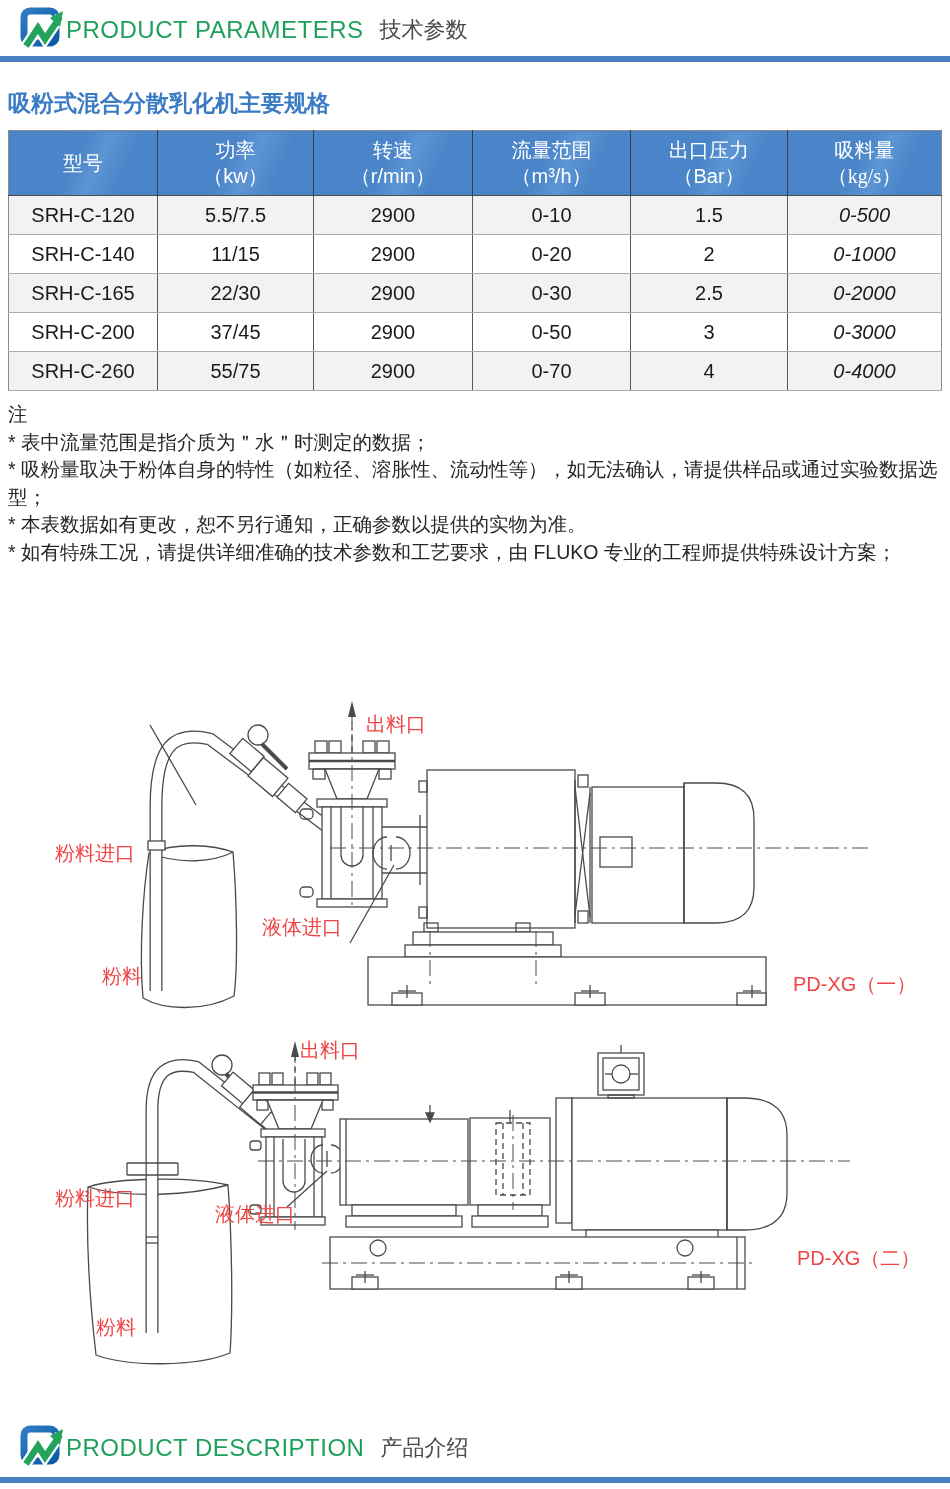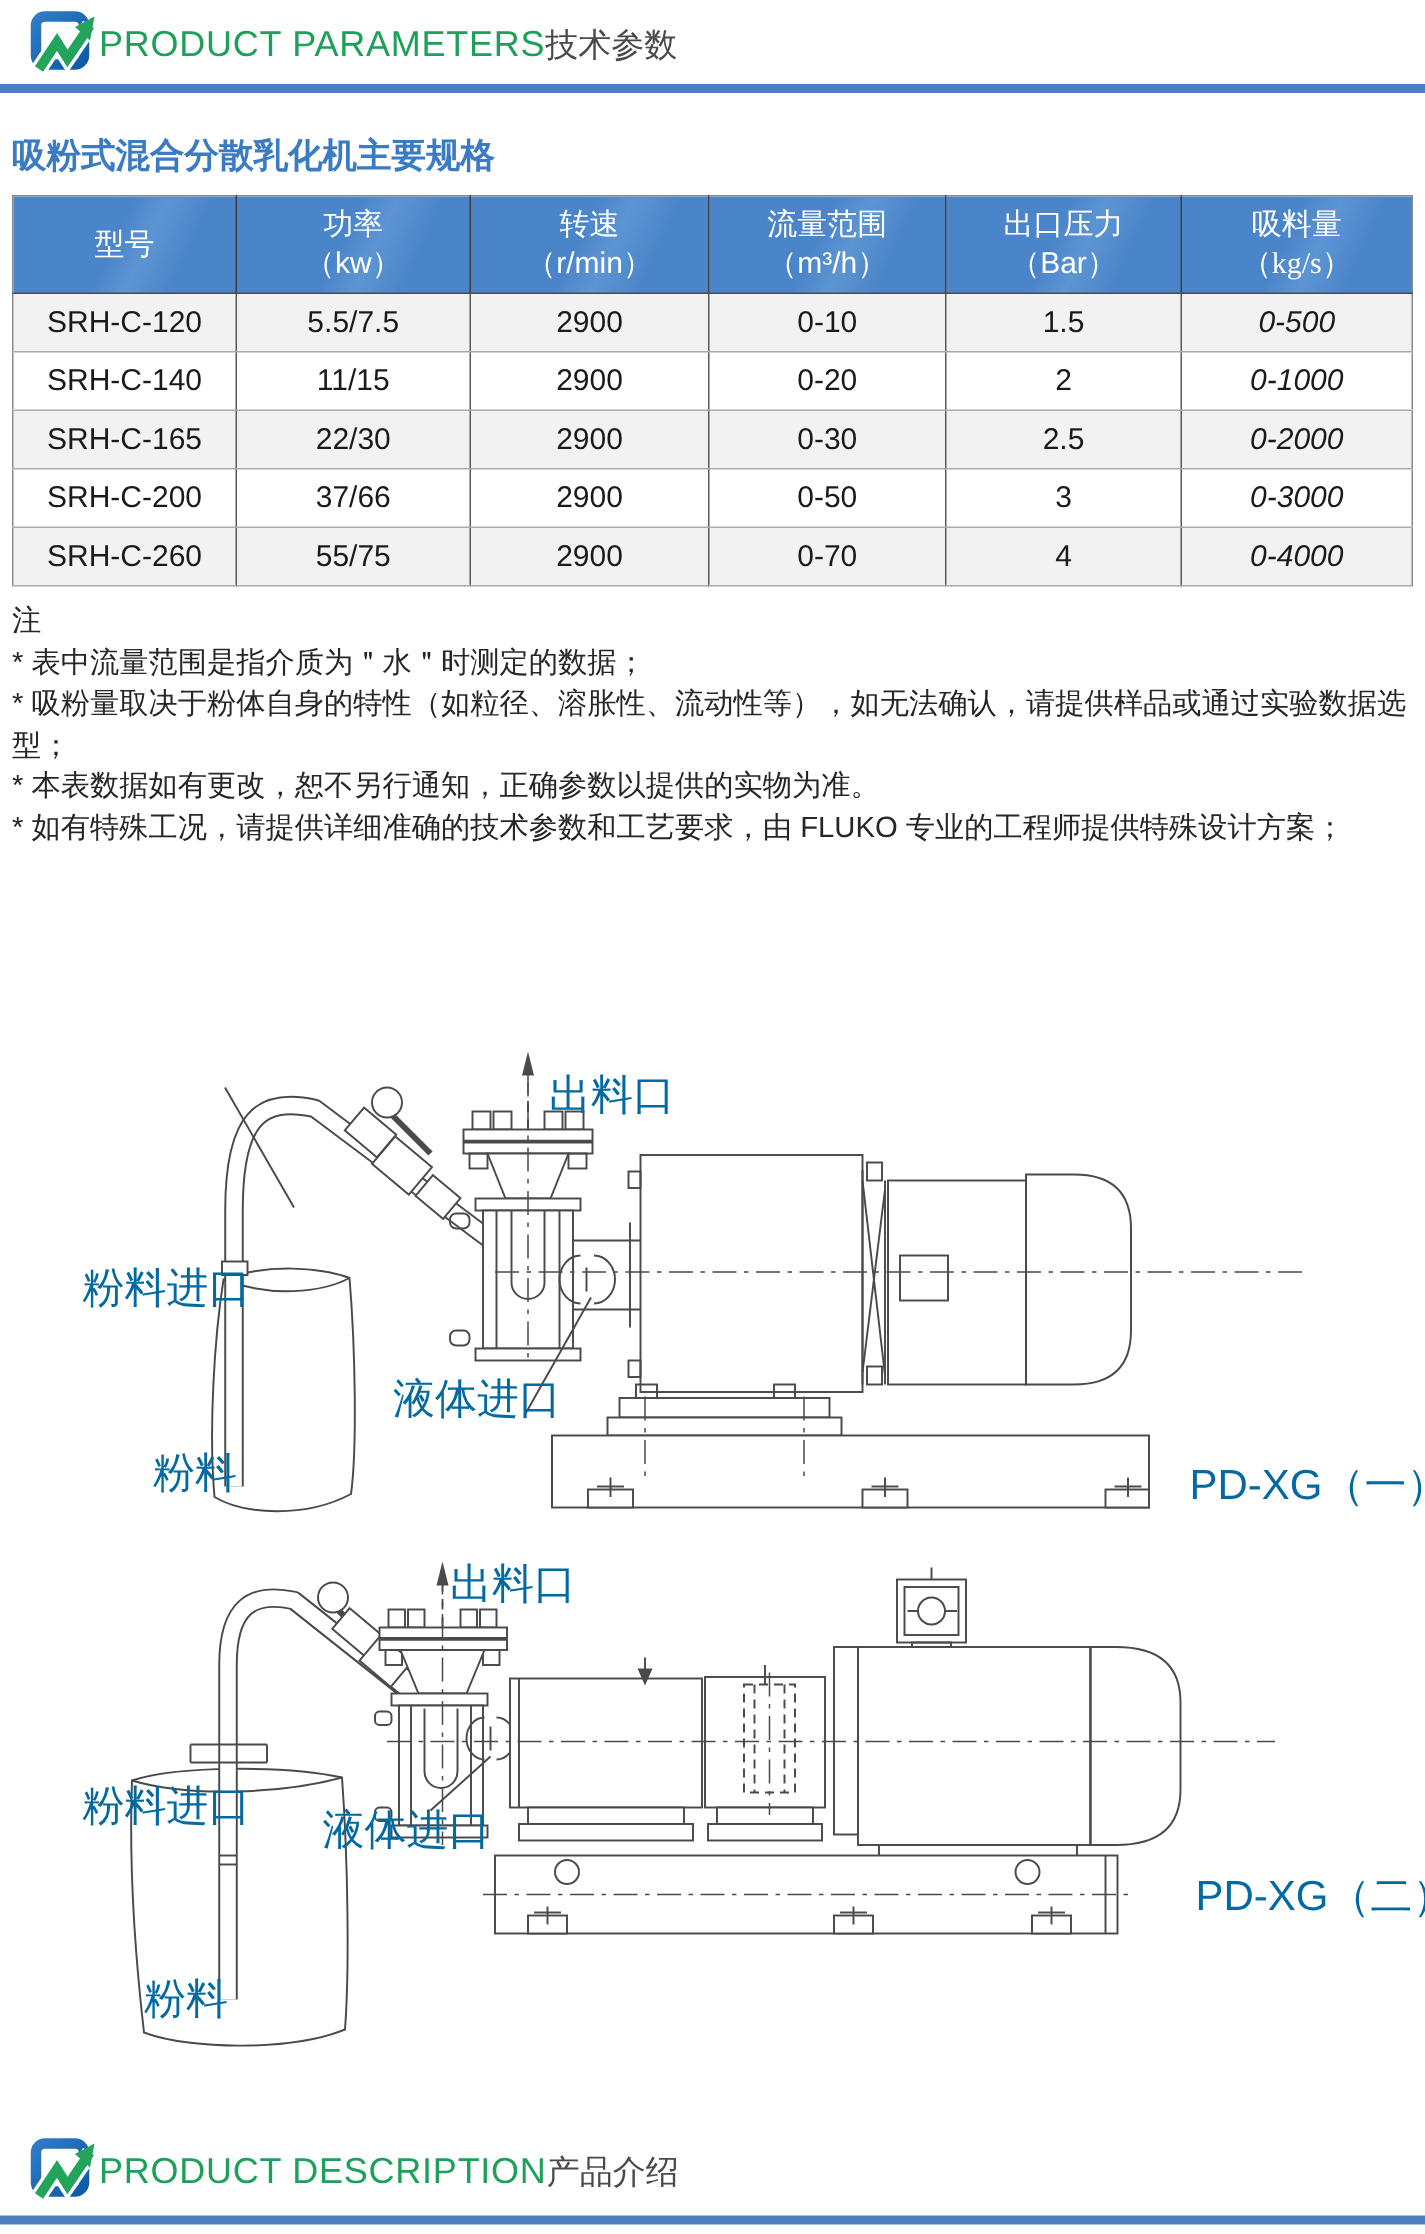--- a/index.html
+++ b/index.html
@@ -1,21 +1,21 @@
 <!DOCTYPE html>
 <html><head>
 <meta charset="utf-8">
 <style>
   html,body{margin:0;padding:0;background:#fff;}
   .page{position:relative;width:950px;height:1489px;background:#fff;overflow:hidden;
         font-family:"Liberation Sans","DejaVu Sans",sans-serif;}
   
   .sec-head{position:absolute;left:20px;display:flex;align-items:center;height:48px;}
   .sec-head .en{color:#1fa05a;font-size:24px;letter-spacing:.5px;white-space:nowrap;}
-  .sec-head .zh{color:#4a4a4a;font-size:22px;white-space:nowrap;}
+  .sec-head .zh{color:#4a4a4a;font-size:22px;white-space:nowrap;margin-left:16px;}
   .logo{width:46px;height:46px;flex:0 0 auto;}
   .divider{position:absolute;left:0;width:950px;height:6px;background:#4a80c0;}
   
   .tbl-title{position:absolute;left:8px;top:88px;font-size:23px;font-weight:bold;color:#3b7bc3;}
   
   table.spec{position:absolute;left:8px;top:130px;width:933px;border-collapse:collapse;
              border:1px solid #8a8a8a;table-layout:fixed;}
   table.spec th{height:64px;background:linear-gradient(115deg,#4b85c9 0%,#4b85c9 45%,#5d95d3 58%,#4b85c9 75%,#4b85c9 100%);
       color:#fff;font-weight:normal;font-size:20px;vertical-align:middle;
       border-right:1px solid #3e3e3e;border-bottom:1px solid #4c4c4c;padding:0;}
@@ -23,21 +23,21 @@
   table.spec th span{display:block;text-align:center;line-height:26px;}
   table.spec td{height:38px;font-size:20px;color:#1a1a1a;text-align:center;
       border-right:1px solid #595959;border-bottom:1px solid #ababab;padding:0;}
   table.spec td:last-child{border-right:none;font-style:italic;}
   table.spec tbody tr:nth-child(odd) td{background:#f2f2f2;}
   table.spec tbody tr:nth-child(even) td{background:#ffffff;}
   
   .notes{position:absolute;left:8px;top:401px;width:938px;font-size:19.5px;color:#262626;line-height:27.5px;}
   
   .diag{position:absolute;left:0;width:950px;}
-  .dlabel{position:absolute;font-size:28px;color:#0369a1;white-space:nowrap;}
+  .dlabel{position:absolute;font-size:20px;color:#ef4444;white-space:nowrap;}
   .ln{stroke:#4a4a4a;stroke-width:1.3;fill:none;}
   .cl{stroke:#4a4a4a;stroke-width:1;fill:none;stroke-dasharray:16 5 3 5;}
   .pipe-o{stroke:#4a4a4a;stroke-width:13;fill:none;stroke-linejoin:round;}
   .pipe-i{stroke:#fff;stroke-width:10.4;fill:none;stroke-linejoin:round;}
   .dashln{stroke:#4a4a4a;stroke-width:1.2;fill:none;stroke-dasharray:7 5;}
   .dash{stroke-dasharray:6 4;}
 </style>
 </head>
 <body>
 
@@ -120,21 +120,21 @@
       <tr>
         <td>SRH-C-165</td>
           <td>22/30</td>
           <td>2900</td>
           <td>0-30</td>
           <td>2.5</td>
           <td>0-2000</td>
       </tr>
       <tr>
         <td>SRH-C-200</td>
-          <td>37/66</td>
+          <td>37/45</td>
           <td>2900</td>
           <td>0-50</td>
           <td>3</td>
           <td>0-3000</td>
       </tr>
       <tr>
         <td>SRH-C-260</td>
           <td>55/75</td>
           <td>2900</td>
           <td>0-70</td>

